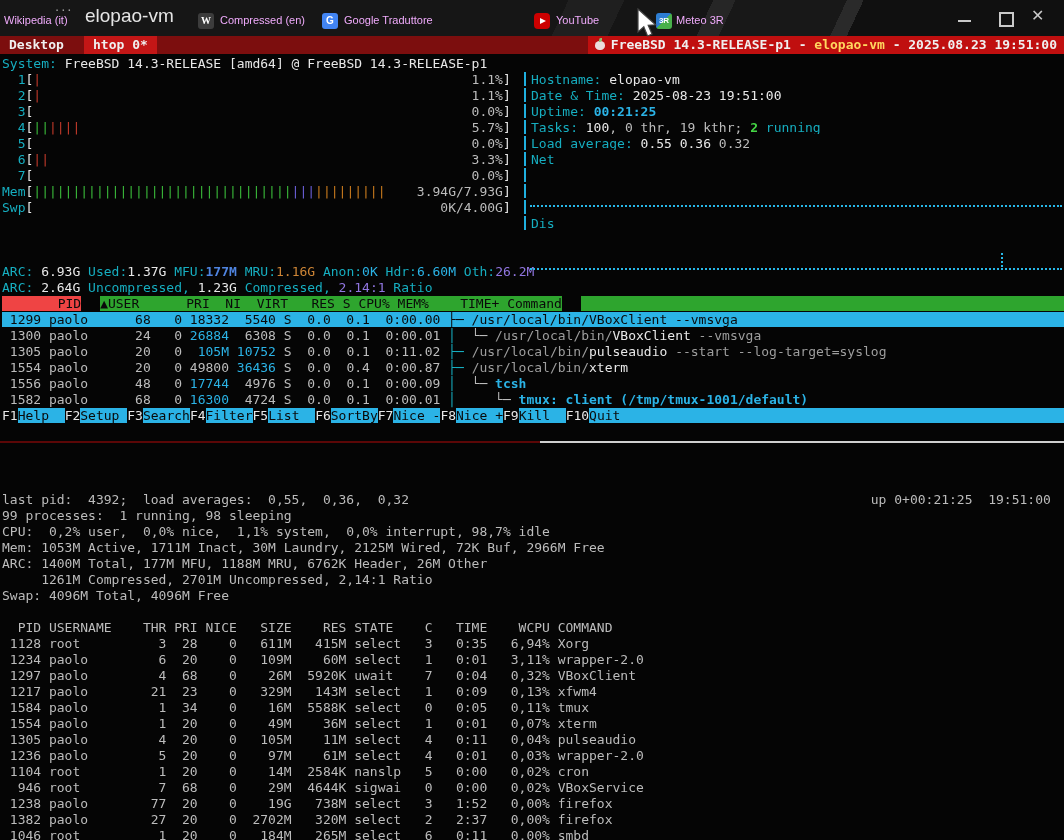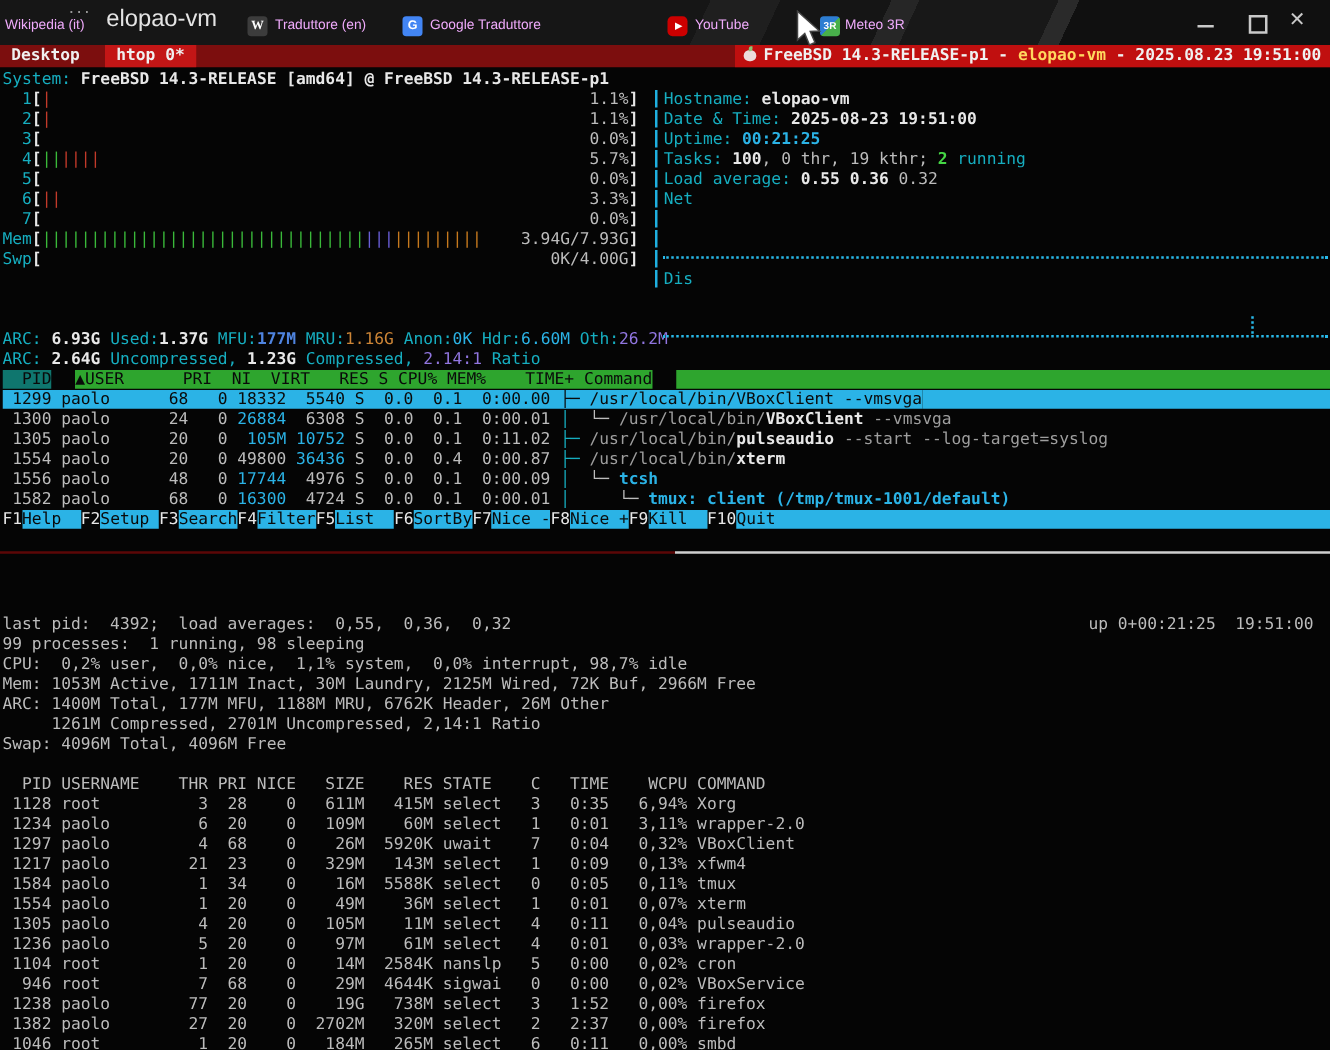--- a/index.html
+++ b/index.html
@@ -42,35 +42,35 @@
   
   .term{position:absolute;left:0;top:54px;width:1064px;height:786px;background:#050505;overflow:hidden;
         font:13px/16px "DejaVu Sans Mono",monospace;color:#bcbcbc;}
   .tline{white-space:pre;height:16px;overflow:hidden;}
   .stack-left{position:absolute;left:2px;top:2px;width:1062px;}
   .stack-info{position:absolute;left:524px;top:18px;width:538px;}
   .stack-info .tline{border-left:2px solid #1fb0e0;padding-left:5px;height:14px;margin-bottom:2px;}
   .stack-bottom{position:absolute;left:2px;top:398px;width:1062px;margin-top:40px;}
   
   .s-c{color:#16aec0;margin-top:33px;}
-  .s-w{color:#e8e8e8;font-weight:bold;}
+  .s-w{color:#e8e8e8;font-weight:normal;}
   .s-g{color:#bcbcbc;}
   .s-d{color:#9e9e9e;}
   .s-gr{color:#45d645;font-weight:bold;}
   .s-bl{color:#4f84e0;font-weight:bold;}
   .s-or{color:#cd8536;}
   .s-vi{color:#9176e0;}
   .s-cv{color:#2bb3e6;}
   .s-cb{color:#2bb3e6;font-weight:bold;}
   .s-tg{color:#3ab93a;}
   .s-tr{color:#c23a2a;}
   .s-tv{color:#6a5fd8;}
   .s-to{color:#c87a1e;}
   .s-sel{background:#2bb3e6;color:#0a0a0a;}
-  .s-hp{background:#0f766e;color:#0a0a0a;}
+  .s-hp{background:#ef4444;color:#0a0a0a;padding-left:40px;}
   .s-hg{background:#2ea52e;color:#0a0a0a;margin-left:19px;}
   .s-fk{color:#e8e8e8;}
   .s-fl{background:#2bb3e6;color:#0a0a0a;}
   
   .net-graph-line,.disk-graph-line{position:absolute;height:0;border-top:2px dotted #28b8e8;}
   .net-graph-line{left:530px;top:151px;width:532px;}
   .disk-graph-line{left:530px;top:214px;width:532px;}
   .disk-graph-tick{position:absolute;left:1001px;top:199px;height:14px;width:0;border-left:2px dotted #28b8e8;}
   .pane-sep-left{position:absolute;left:0;top:387px;width:540px;height:2px;background:#5c0707;}
   .pane-sep-right{position:absolute;left:540px;top:387px;width:524px;height:2px;background:#cfcfcf;}
@@ -79,21 +79,21 @@
 <body>
 
 <div id="screen">
 
   <div class="titlebar">
     <div class="texture"></div>
 
     <span class="bm" style="left:4px">Wikipedia (it)</span>
 
     <span class="bm-icon wiki-icon" style="left:198px">W</span>
-    <span class="bm" style="left:220px">Traduttore (en)</span>
+    <span class="bm" style="left:220px">Compressed (en)</span>
 
     <span class="bm-icon gt-icon" style="left:322px">G</span>
     <span class="bm" style="left:344px">Google Traduttore</span>
 
     <span class="bm-icon yt-icon" style="left:534px"></span>
     <span class="bm" style="left:556px">YouTube</span>
 
     <span class="bm-icon meteo-icon" style="left:656px;font-size:8px">3R</span>
     <span class="bm" style="left:676px">Meteo 3R</span>
 

